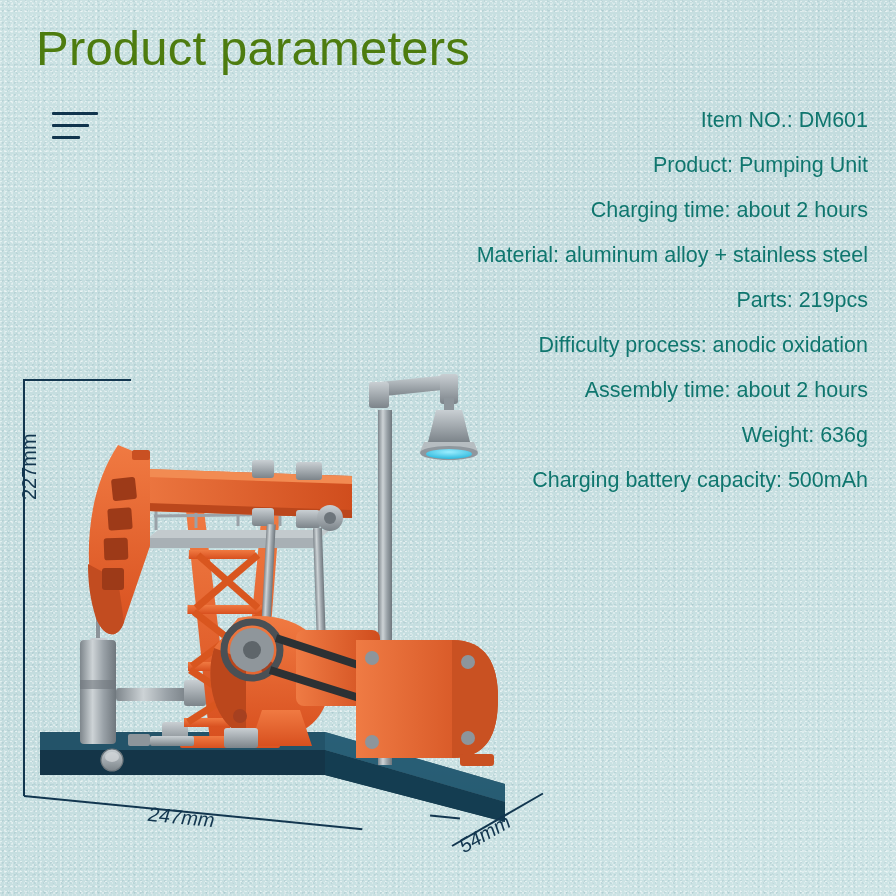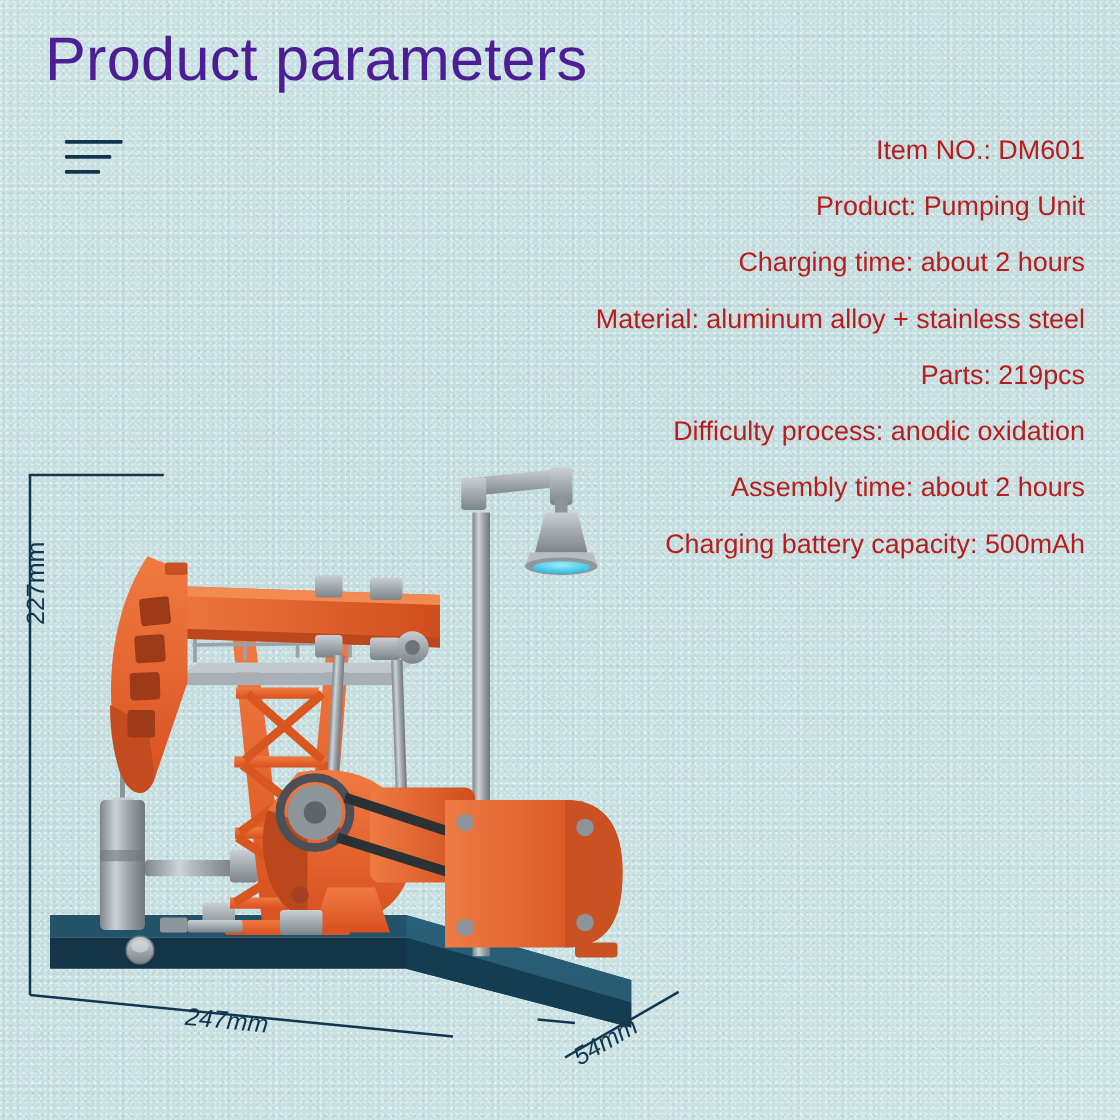--- a/index.html
+++ b/index.html
@@ -24,33 +24,33 @@
   #bgwash{
     position:absolute; inset:0; z-index:0;
     background:
       linear-gradient(150deg,#cbe2e3 0%,#c3dcde 45%,#cde4e5 100%);
   }
 
   
   #page-title{
     position:absolute; left:36px; top:24px; z-index:6;
     font-size:49px; font-weight:400; letter-spacing:.2px;
-    color:#4c1d95; line-height:1;
+    color:#4d7c0f; line-height:1;
     white-space:nowrap;
   }
   #title-rules{ position:absolute; left:52px; top:112px; z-index:6; }
   #title-rules div{ background:#11344d; height:3px; margin-bottom:9px; border-radius:1px; }
   #title-rules div:nth-child(1){ width:46px; }
   #title-rules div:nth-child(2){ width:37px; }
   #title-rules div:nth-child(3){ width:28px; }
 
   
   #spec-list{
     position:absolute; right:28px; top:98px; z-index:6;
-    text-align:right; color:#b91c1c;
+    text-align:right; color:#0f766e;
     font-size:21.5px; line-height:45px; white-space:nowrap;
   }
   #spec-list .spec-row{ display:block; }
   .stars{ letter-spacing:.5px; }
 
   
   .dimline{ position:absolute; background:#12364f; z-index:6; }
   #dim-v-line{ left:23px; top:380px; width:2px; height:416px; }
   #dim-v-tick-top{ left:23px; top:379px; width:108px; height:2px; }
   #dim-v-label{
@@ -102,20 +102,21 @@
 </div>
 
 <div id="spec-list">
   <span class="spec-row">Item NO.: DM601</span>
   <span class="spec-row">Product: Pumping Unit</span>
   <span class="spec-row">Charging time: about 2 hours</span>
   <span class="spec-row">Material: aluminum alloy + stainless steel</span>
   <span class="spec-row">Parts: 219pcs</span>
   <span class="spec-row">Difficulty process: anodic oxidation</span>
   <span class="spec-row">Assembly time: about 2 hours</span>
+  <span class="spec-row">Weight: 636g</span>
   <span class="spec-row">Charging battery capacity: 500mAh</span>
 </div>
 
 <div class="dimline" id="dim-v-line"></div>
 <div class="dimline" id="dim-v-tick-top"></div>
 <div id="dim-v-label">227mm</div>
 
 <div class="dimline" id="dim-w-line"></div>
 <div id="dim-w-label">247mm</div>
 

